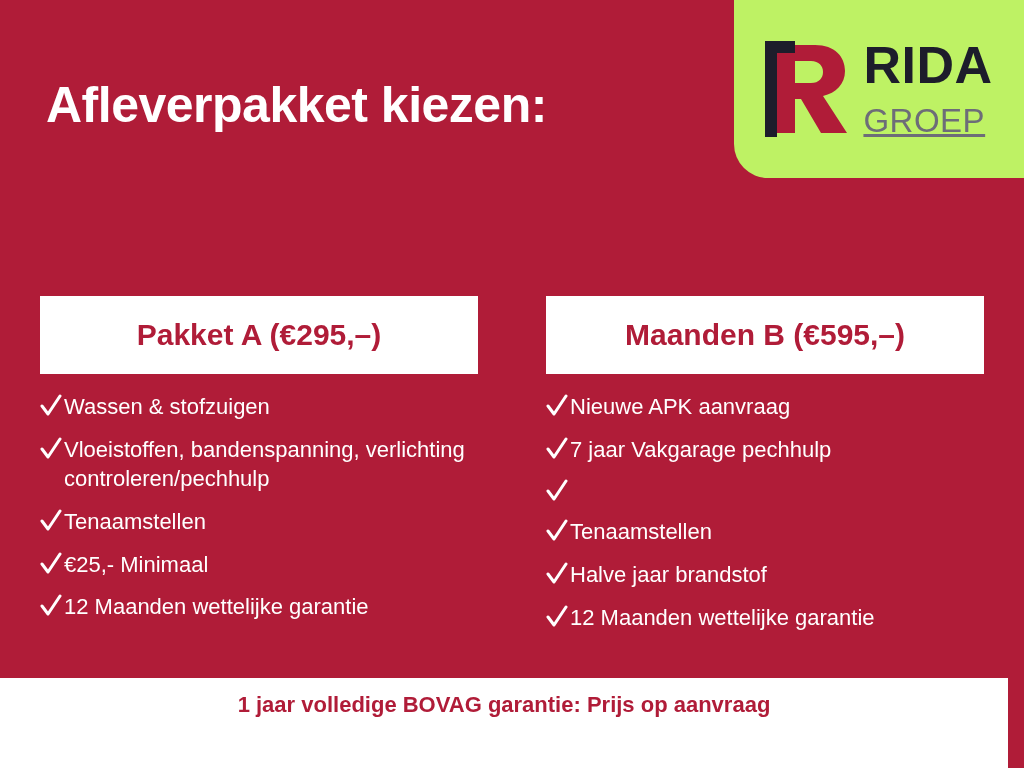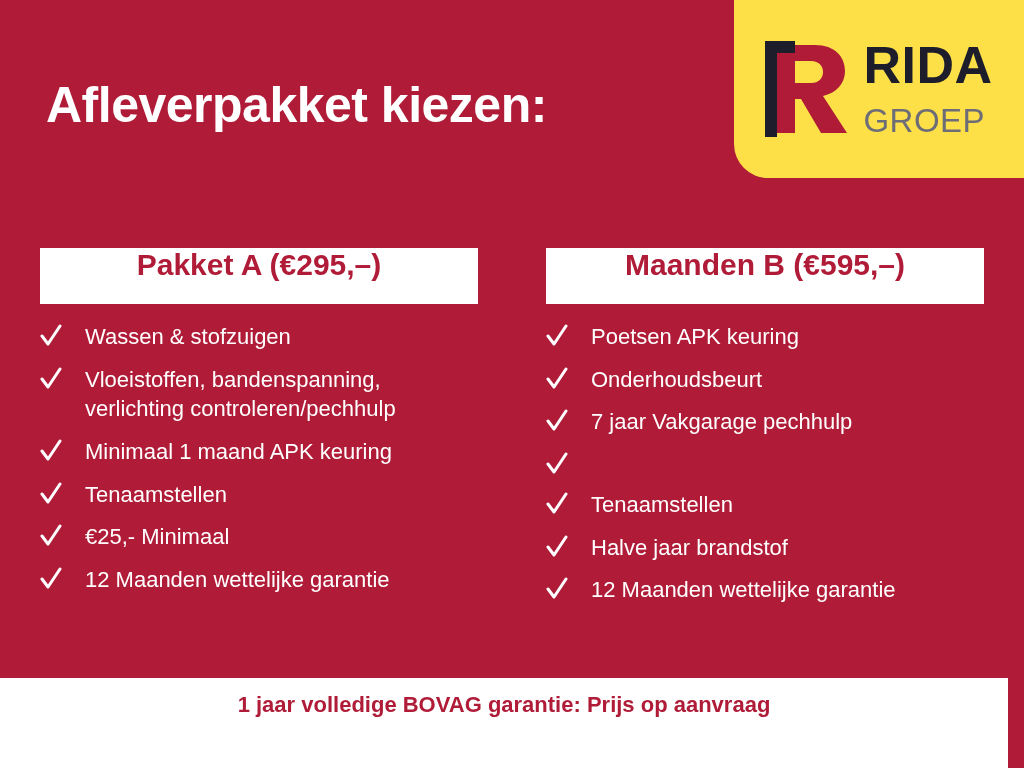--- a/index.html
+++ b/index.html
@@ -15,21 +15,21 @@
     height: 768px;
     background: #b01c38;
   }
   
   #logo-badge {
     position: absolute;
     top: 0;
     right: 0;
     width: 290px;
     height: 178px;
-    background: #fde047;
+    background: #bef264;
     border-bottom-left-radius: 34px;
     display: flex;
     align-items: center;
     justify-content: center;
     gap: 14px;
   }
   #logo-mark {
     position: relative;
     width: 84px;
     height: 96px;
@@ -46,20 +46,21 @@
     font-weight: bold;
     color: #1d1d2b;
     letter-spacing: 0.5px;
   }
   #logo-words .groep {
     font-size: 33px;
     font-weight: normal;
     color: #6d6d78;
     letter-spacing: 0.5px;
     margin-top: 16px;
+    text-decoration: underline;
   }
   
   #title {
     position: absolute;
     left: 46px;
     top: 76px;
     font-size: 50px;
     font-weight: bold;
     color: #ffffff;
     letter-spacing: -0.5px;
@@ -71,38 +72,39 @@
     top: 248px;
     width: 944px;
     display: flex;
     gap: 68px;
   }
   .package {
     width: 438px;
   }
   .package-header {
     background: #ffffff;
-    height: 56px;
-    display: flex;
-    align-items: flex-start;
+    height: 78px;
+    display: flex;
+    align-items: center;
     justify-content: center;
     margin-bottom: 18px;
+    margin-top: 48px;
   }
   .package-header .pkg-title {
     font-size: 30px;
     font-weight: bold;
     color: #b01c38;
   }
   .feature-list {
     list-style: none;
   }
   .feature-item {
     display: flex;
     align-items: flex-start;
-    gap: 23px;
+    gap: 2px;
     margin-bottom: 13px;
   }
   .check-icon {
     flex: 0 0 auto;
     width: 22px;
     height: 27px;
     position: relative;
     top: 1px;
   }
   .feature-text {
@@ -172,28 +174,20 @@
               </svg>
           </span>
           <span class="feature-text">Vloeistoffen, bandenspanning, verlichting controleren/pechhulp</span>
         </li>
         <li class="feature-item">
           <span class="check-icon">
             <svg width="22" height="27" viewBox="0 0 22 27">
                 <path d="M2 13 L8 21 L20 3" stroke="#ffffff" stroke-width="3" fill="none" stroke-linecap="round" stroke-linejoin="round"></path>
               </svg>
           </span>
-          <span class="feature-text">Minimaal 1 maand APK keuring</span>
-        </li>
-        <li class="feature-item">
-          <span class="check-icon">
-            <svg width="22" height="27" viewBox="0 0 22 27">
-                <path d="M2 13 L8 21 L20 3" stroke="#ffffff" stroke-width="3" fill="none" stroke-linecap="round" stroke-linejoin="round"></path>
-              </svg>
-          </span>
           <span class="feature-text">Tenaamstellen</span>
         </li>
         <li class="feature-item">
           <span class="check-icon">
             <svg width="22" height="27" viewBox="0 0 22 27">
                 <path d="M2 13 L8 21 L20 3" stroke="#ffffff" stroke-width="3" fill="none" stroke-linecap="round" stroke-linejoin="round"></path>
               </svg>
           </span>
           <span class="feature-text">€25,- Minimaal</span>
         </li>
@@ -212,29 +206,21 @@
       <div class="package-header">
         <span class="pkg-title">Maanden B (€595,–)</span>
       </div>
       <ul class="feature-list">
         <li class="feature-item">
           <span class="check-icon">
             <svg width="22" height="27" viewBox="0 0 22 27">
                 <path d="M2 13 L8 21 L20 3" stroke="#ffffff" stroke-width="3" fill="none" stroke-linecap="round" stroke-linejoin="round"></path>
               </svg>
           </span>
-          <span class="feature-text">Poetsen APK keuring</span>
-        </li>
-        <li class="feature-item">
-          <span class="check-icon">
-            <svg width="22" height="27" viewBox="0 0 22 27">
-                <path d="M2 13 L8 21 L20 3" stroke="#ffffff" stroke-width="3" fill="none" stroke-linecap="round" stroke-linejoin="round"></path>
-              </svg>
-          </span>
-          <span class="feature-text">Onderhoudsbeurt</span>
+          <span class="feature-text">Nieuwe APK aanvraag</span>
         </li>
         <li class="feature-item">
           <span class="check-icon">
             <svg width="22" height="27" viewBox="0 0 22 27">
                 <path d="M2 13 L8 21 L20 3" stroke="#ffffff" stroke-width="3" fill="none" stroke-linecap="round" stroke-linejoin="round"></path>
               </svg>
           </span>
           <span class="feature-text">7 jaar Vakgarage pechhulp</span>
         </li>
         <li class="feature-item">

